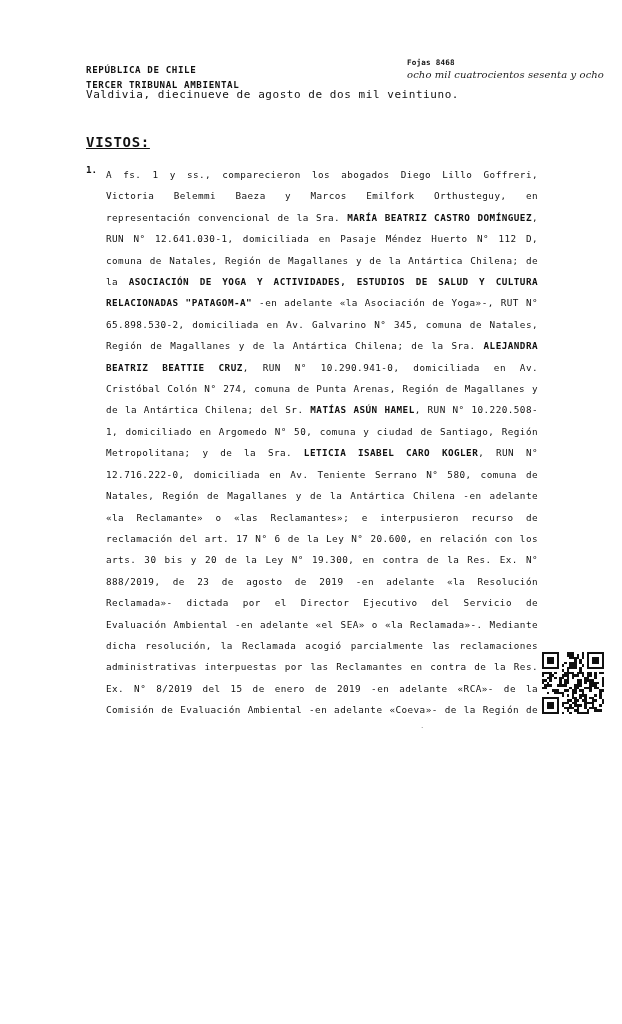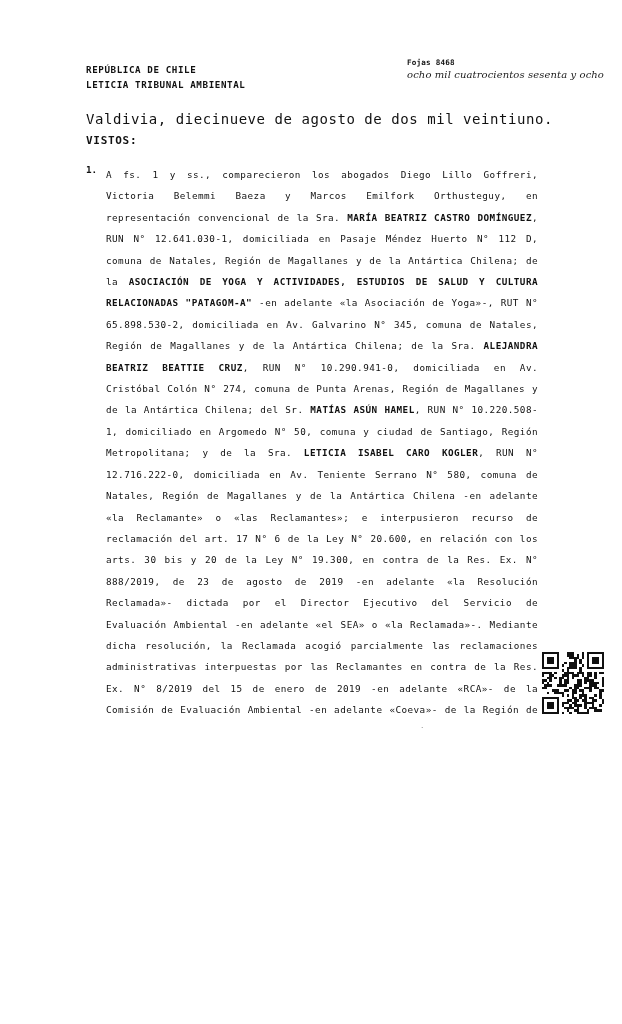--- a/index.html
+++ b/index.html
@@ -51,32 +51,32 @@
     font-family: "DejaVu Serif", serif;
     font-style: italic;
     display: block;
     letter-spacing: 0.1px;
     color: #1a1a1a;
   }
   .place-date {
     position: absolute;
     left: 86px;
     top: 88px;
-    font-size: 14px;
+    font-size: 11px;
     letter-spacing: 0.55px;
     white-space: nowrap;
-    margin-top: 23px;
   }
   .vistos {
     position: absolute;
     left: 86px;
     top: 134px;
-    font-size: 11px;
+    font-size: 14px;
     font-weight: bold;
     letter-spacing: 0.7px;
+    text-decoration: underline;
   }
   .item {
     position: absolute;
     left: 86px;
     top: 164px;
     width: 452px;
   }
   .item-num {
     position: absolute;
     left: 0;
@@ -106,21 +106,21 @@
   .qr svg { display: block; }
 </style>
 </head>
 <body>
 
 <div class="page">
 
   <div class="header-row">
     <div class="org">
       <div>REPÚBLICA DE CHILE</div>
-      <div>LETICIA TRIBUNAL AMBIENTAL</div>
+      <div>TERCER TRIBUNAL AMBIENTAL</div>
     </div>
     <div class="folio">
       <span class="folio-num">Fojas 8468</span>
       <span class="folio-words">ocho mil cuatrocientos sesenta y ocho</span>
     </div>
   </div>
 
   <div class="place-date">Valdivia, diecinueve de agosto de dos mil veintiuno.</div>
 
   <div class="vistos">VISTOS:</div>

